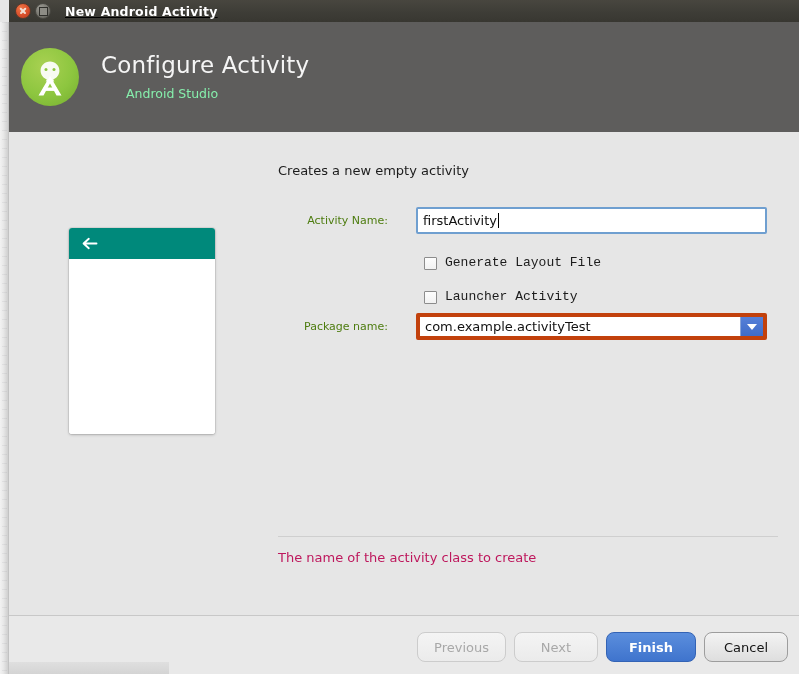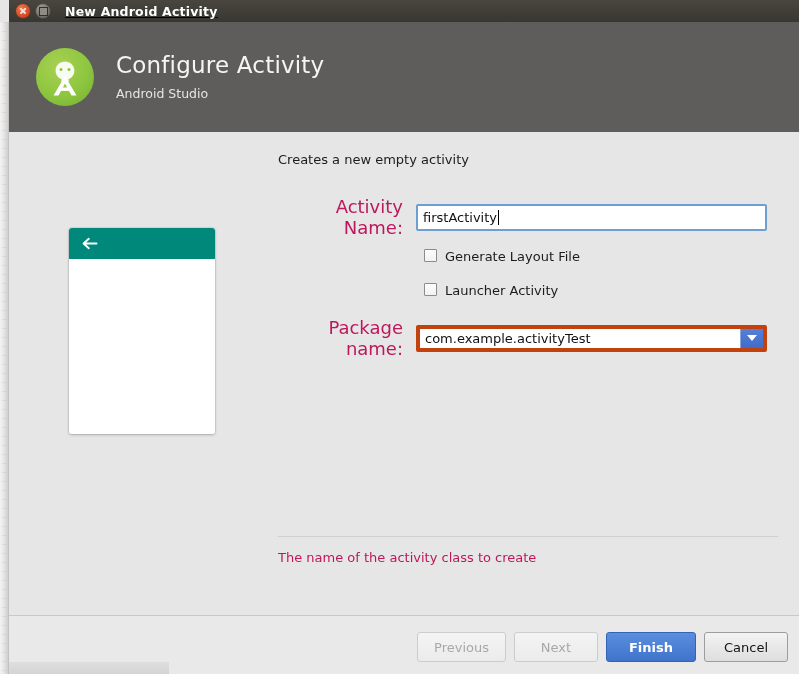--- a/index.html
+++ b/index.html
@@ -93,44 +93,45 @@
   }
 
   
   .header {
     position: absolute;
     left: 9px; top: 22px;
     width: 790px; height: 110px;
     background: #5e5d5c;
     display: flex;
     align-items: center;
-    padding-left: 27px;
+    padding-left: 12px;
   }
   .logo {
     width: 58px; height: 58px;
     border-radius: 50%;
     background: radial-gradient(circle at 40% 32%, #a9d152 0%, #8dc63f 55%, #74ad2f 100%);
     position: relative;
     flex: 0 0 auto;
     overflow: hidden;
   }
   .logo svg { position: absolute; left: 0; top: 0; }
 
   .header-text { margin-left: 22px; }
   .header-title {
     color: #f5f5f5;
     font-size: 23px;
     font-weight: normal;
     line-height: 1.1;
     letter-spacing: 0.2px;
   }
   .header-sub {
-    color: #e5e5e5;
+    color: #86efac;
     font-size: 12.5px;
     margin-top: 7px;
+    margin-left: 25px;
   }
 
   
   .content {
     position: absolute;
     left: 9px; top: 132px;
     width: 790px; height: 483px;
     background: #e6e6e6;
   }
 
@@ -147,35 +148,35 @@
     height: 31px;
     background: #00897b;
     border-radius: 3px 3px 0 0;
     display: flex;
     align-items: center;
     padding-left: 11px;
   }
   .preview-body { height: 175px; background: #ffffff; border-radius: 0 0 3px 3px; }
 
   
-  .form { position: absolute; left: 269px; top: 20px; width: 500px; }
+  .form { position: absolute; left: 269px; top: 31px; width: 500px; }
 
   .desc {
     font-size: 13px;
     color: #1c1c1c;
     margin-bottom: 29px;
   }
 
   .row { display: flex; align-items: center; margin-bottom: 11px; }
   .row-label {
     width: 138px;
     text-align: right;
-    padding-right: 13px;
-    font-size: 18px;
-    color: #be185d;
+    padding-right: 28px;
+    font-size: 11px;
+    color: #4d7c0f;
     flex: 0 0 auto;
   }
 
   .text-input {
     width: 351px; height: 27px;
     border: 2px solid #6f9fd0;
     border-radius: 2px;
     background: #ffffff;
     display: flex;
     align-items: center;
@@ -186,21 +187,21 @@
     text-align: center;
   }
   .caret {
     display: inline-block;
     width: 1px;
     height: 15px;
     background: #000;
     margin-left: 1px;
   }
 
-  .check-row { display: flex; align-items: flex-start; margin-left: 146px; height: 25px; margin-bottom: 9px; }
+  .check-row { display: flex; align-items: flex-end; margin-left: 146px; height: 25px; margin-bottom: 9px; font-family: Liberation Mono, monospace; }
   .checkbox {
     width: 13px; height: 13px;
     border: 1px solid #8c8c8c;
     background: linear-gradient(to bottom, #fdfdfd, #f2f2f2);
     border-radius: 1px;
     flex: 0 0 auto;
   }
   .check-label { font-size: 13px; color: #1c1c1c; margin-left: 8px; }
 
   .combo {
@@ -267,21 +268,21 @@
     position: absolute;
     right: 11px; top: 16px;
     display: flex;
     align-items: center;
     gap: 8px;
   }
   .btn {
     height: 30px;
     min-width: 84px;
     padding: 0 16px;
-    border-radius: 3px;
+    border-radius: 8px;
     font-size: 13px;
     display: inline-flex;
     align-items: center;
     justify-content: center;
     cursor: default;
   }
   .btn-disabled {
     background: linear-gradient(to bottom, #f4f4f4, #ebebeb);
     border: 1px solid #cccccc;
     color: #a8a8a8;

